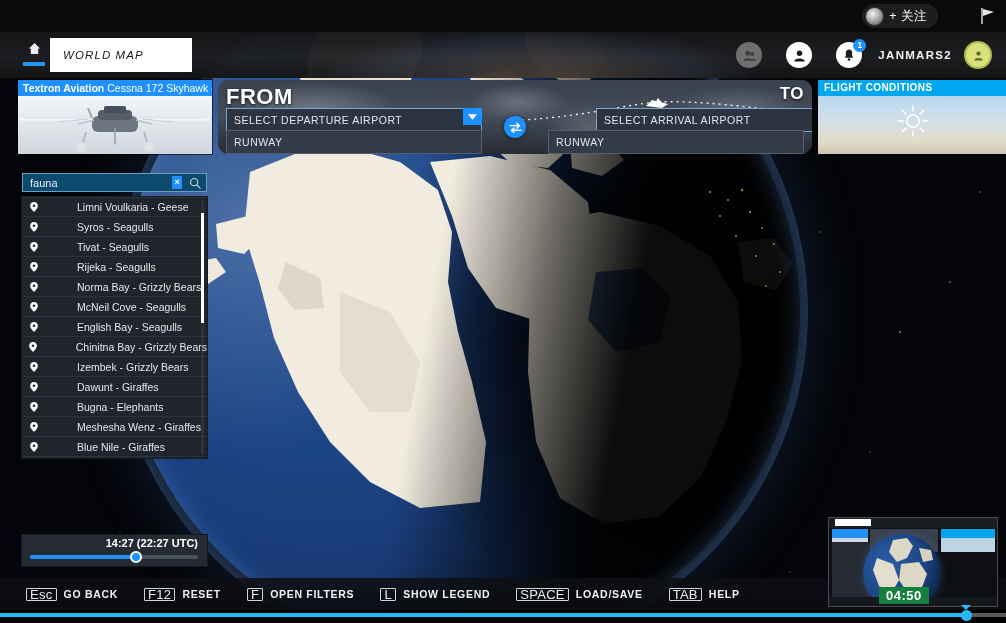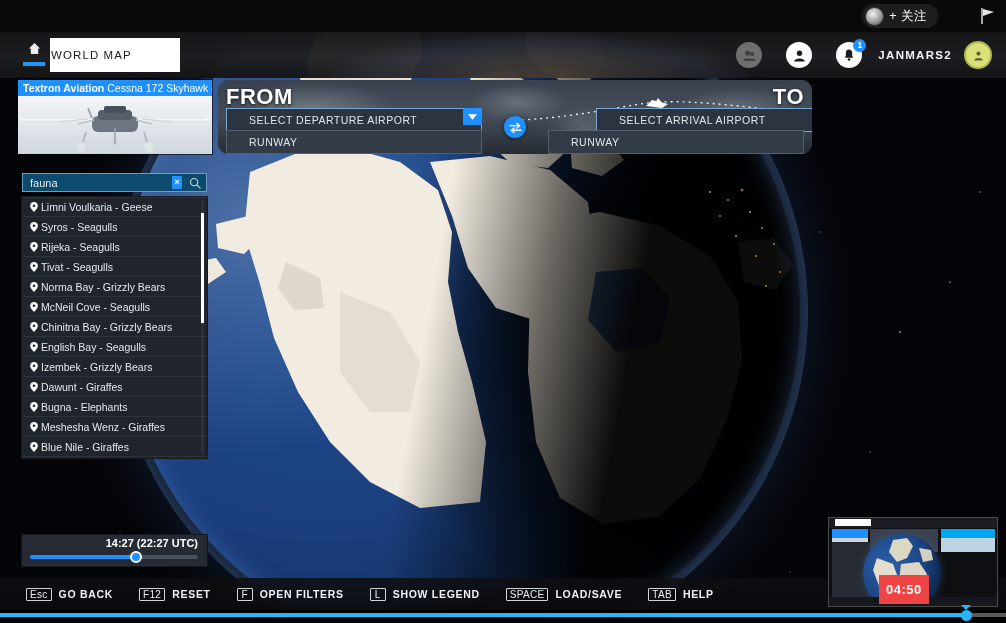--- a/index.html
+++ b/index.html
@@ -102,25 +102,26 @@
     background: radial-gradient(ellipse at 50% 110%, rgba(190,150,110,.30), rgba(120,140,180,.12) 55%, transparent 75%);
     pointer-events:none;
   }
   .home-btn {
     position:absolute; left:22px; top:8px; width:24px; height:30px;
     display:flex; flex-direction:column; align-items:center; justify-content:flex-start;
   }
   .home-ico { width:13px; height:13px; margin-top:2px; }
   .home-underline { width:22px; height:4px; background:#2196f3; margin-top:7px; }
   .tab-worldmap {
-    position:absolute; left:50px; top:38px; width:130px; height:34px;
+    position:absolute; left:50px; top:38px; width:142px; height:34px;
     background:#fff; color:#1a1a1a;
-    display:flex; align-items:center; padding-left:1px;
+    display:flex; align-items:center; padding-left:13px;
     font-size:11.5px; letter-spacing:1.1px; font-weight:400;
     z-index:25;
+    font-style:italic;
   }
   .hdr-right { position:absolute; right:8px; top:0; height:46px; display:flex; align-items:center; gap:0; }
   .hdr-ico { width:26px; height:26px; border-radius:50%; display:flex; align-items:center; justify-content:center; position:relative; margin:0 12px; }
   .ico-friends { background:#6f6f6f; }
   .ico-profile { background:#fff; }
   .ico-bell { background:#fff; }
   .bell-badge {
     position:absolute; right:-4px; top:-3px; min-width:13px; height:13px; padding:0 3px;
     background:#1e90ff; color:#fff; border-radius:7px;
     font-size:8.5px; line-height:13px; text-align:center; font-weight:bold;
@@ -163,27 +164,27 @@
       radial-gradient(ellipse 70px 26px at 300px 22px, rgba(170,175,180,.45), transparent 70%),
       radial-gradient(ellipse 60px 34px at 370px 50px, rgba(150,155,160,.45), transparent 70%),
       radial-gradient(ellipse 90px 30px at 520px 28px, rgba(165,170,175,.40), transparent 70%),
       linear-gradient(180deg, #3a4250 0%, #454d5a 50%, #262b33 100%);
     opacity:.85;
   }
   .route-dots {
     position:absolute; left:300px; top:18px; width:290px; height:26px;
   }
   .lbl-from { position:absolute; left:8px; top:4px; color:#fff; font-size:22px; font-weight:bold; letter-spacing:.5px; text-shadow:0 1px 3px rgba(0,0,0,.8); }
-  .lbl-to   { position:absolute; right:8px; top:4px; color:#fff; font-size:22px; font-weight:bold; letter-spacing:.5px; text-shadow:0 1px 3px rgba(0,0,0,.8); }
+  .lbl-to   { position:absolute; right:8px; top:4px; color:#fff; font-size:17px; font-weight:bold; letter-spacing:.5px; text-shadow:0 1px 3px rgba(0,0,0,.8); }
 
   .field {
     position:absolute; height:24px;
     background:#2b3440; border:1px solid #7aa7cf;
     color:#dfe6ee; font-size:10.5px; letter-spacing:.5px;
-    display:flex; align-items:center; padding-left:22px;
+    display:flex; align-items:center; padding-left:7px;
   }
   .field.plain { border-color:#555e6b; background:#333b47;text-align:center; }
   .field-caret {
     position:absolute; right:-1px; top:-1px; width:19px; height:17px;
     background:#1e90ff; display:flex; align-items:center; justify-content:center;
   }
   .swap-btn {
     position:absolute; left:504px; top:116px; width:22px; height:22px; border-radius:50%;
     background:#1e90ff; display:flex; align-items:center; justify-content:center; z-index:19;
     box-shadow:0 1px 4px rgba(0,0,0,.5);
@@ -220,21 +221,21 @@
   .search-mag { width:16px; margin-right:5px; display:flex; align-items:center; justify-content:center; }
 
   .results {
     position:absolute; left:22px; top:197px; width:185px; height:261px;
     background:#20252c; z-index:18; overflow:hidden;
     box-shadow:0 0 0 1px #171b21;
   }
   .result-row {
     height:20px; display:flex; align-items:center;
     border-bottom:1px solid #2d333b; padding-left:5px;
-    color:#e3e8ee; font-size:10.5px; white-space:nowrap;
+    color:#e3e8ee; font-size:10.5px; white-space:nowrap;gap:36px;
   }
   .result-row:first-child { border-top:1px solid #2d333b; }
   .pin { width:14px; display:flex; align-items:center; justify-content:center; }
   .scroll-track {
     position:absolute; right:3px; top:4px; width:3px; height:253px; background:rgba(255,255,255,.06);
   }
   .scroll-thumb { position:absolute; right:3px; top:16px; width:3px; height:110px; background:#ffffff; }
 
   
   .time-panel {
@@ -249,21 +250,21 @@
   
   .hintbar {
     position:absolute; left:0; top:578px; width:1006px; height:32px;
     background: linear-gradient(180deg, rgba(14,15,18,.86), rgba(10,11,14,.94));
     display:flex; align-items:center; z-index:20;
   }
   .hint { display:flex; align-items:center; gap:7px; margin-left:26px; }
   .key {
     min-width:16px; height:13px; padding:0 3px;
     border:1px solid #cfd4da; color:#e9edf1;
-    font-size:10px; line-height:11px; text-align:center; letter-spacing:.3px;
+    font-size:13px; line-height:11px; text-align:center; letter-spacing:.3px;
     border-radius:1px;
   }
   .hint-label { color:#f0f3f6; font-size:10.5px; font-weight:bold; letter-spacing:.7px; }
 
   
   .preview {
     position:absolute; left:828px; top:517px; width:170px; height:90px;
     border:1px solid #4a4a4a; background:#0d0f13; z-index:35; overflow:hidden;
   }
   .pv-top { position:absolute; left:0; top:0; width:170px; height:10px; background:#1a1d22; }
@@ -274,22 +275,22 @@
   .pv-card3 { position:absolute; left:112px; top:11px; width:54px; height:9px; background:#00a7f0; }
   .pv-card3b { position:absolute; left:112px; top:20px; width:54px; height:14px; background:#bfd4e2; }
   .pv-list { position:absolute; left:3px; top:24px; width:38px; height:58px; background:#262b33; }
   .pv-globe {
     position:absolute; left:34px; top:16px; width:78px; height:78px; border-radius:50%;
     background: radial-gradient(circle at 32% 38%, #2a5ea8 0%, #1d4684 50%, #0d2448 78%, #061226 100%);
     box-shadow:0 0 8px rgba(80,130,200,.3);
     overflow:hidden;
   }
   .pv-time {
-    position:absolute; left:50px; bottom:2px; background:#ef4444; color:#fff;
-    font-size:13px; font-weight:bold; padding:7px 7px; letter-spacing:.5px;
+    position:absolute; left:50px; bottom:2px; background:#15803d; color:#fff;
+    font-size:13px; font-weight:bold; padding:1px 7px; letter-spacing:.5px;
   }
   .pv-bottom { position:absolute; left:0; bottom:0; width:170px; height:9px; background:#15181d; }
 
   
   .videobar { position:absolute; left:0; top:610px; width:1006px; height:13px; background:#000; z-index:38; }
   .vb-track { position:absolute; left:0; top:3px; width:1006px; height:4px; background:#3f3f3f; }
   .vb-buffer { position:absolute; left:0; top:3px; height:4px; width:1006px; background:#5a5a5a; }
   .vb-played { position:absolute; left:0; top:3px; height:4px; background:#29b6f6; }
   .vb-knob { position:absolute; top:0; width:11px; height:11px; border-radius:50%; background:#29b6f6; margin-left:-5px; }
   .vb-caret { position:absolute; top:-5px; width:0;height:0; border-left:5px solid transparent; border-right:5px solid transparent; border-top:5px solid #29b6f6; margin-left:-5px; }
@@ -451,20 +452,38 @@
     </div>
   </div>
 
   <div class="swap-btn">
     <svg viewBox="0 0 14 12" width="13" height="11">
       <path d="M1 4 L11 4 M8.5 1.5 L11.5 4 L8.5 6.5" stroke="#fff" stroke-width="1.5" fill="none" stroke-linecap="round" stroke-linejoin="round"></path>
       <path d="M13 9 L3 9 M5.5 6.5 L2.5 9 L5.5 11.5" stroke="#fff" stroke-width="1.5" fill="none" stroke-linecap="round" stroke-linejoin="round"></path>
     </svg>
   </div>
 
+  <div class="flight-cond">
+    <div class="fc-title">FLIGHT CONDITIONS</div>
+    <div class="fc-body">
+      <svg class="sun-ico" width="34" height="34" viewBox="0 0 34 34">
+        <circle cx="17" cy="17" r="6.2" fill="none" stroke="#fff" stroke-width="1.6"></circle>
+        <g stroke="#fff" stroke-width="1.6" stroke-linecap="round">
+          <path d="M17 2 L17 7"></path>
+            <path d="M17 27 L17 32"></path>
+          <path d="M2 17 L7 17"></path>
+            <path d="M27 17 L32 17"></path>
+          <path d="M6.4 6.4 L9.9 9.9"></path>
+            <path d="M24.1 24.1 L27.6 27.6"></path>
+          <path d="M27.6 6.4 L24.1 9.9"></path>
+            <path d="M9.9 24.1 L6.4 27.6"></path>
+        </g>
+      </svg>
+    </div>
+  </div>
 
   <div class="search-wrap">
     <input class="search-input" type="text" value="fauna" placeholder="Search" style="">
     <div class="search-clear">×</div>
     <div class="search-mag">
       <svg viewBox="0 0 14 14" width="12" height="12">
         <circle cx="6" cy="6" r="4.2" fill="none" stroke="#cfd8e2" stroke-width="1.3"></circle>
         <path d="M9.2 9.2 L13 13" stroke="#cfd8e2" stroke-width="1.4" stroke-linecap="round"></path>
       </svg>
     </div>
@@ -490,66 +509,66 @@
           </span>
           <span>Syros - Seagulls</span>
         </div>
         <div class="result-row">
           <span class="pin">
             <svg viewBox="0 0 10 13" width="8" height="10">
               <path d="M5 0 C2.2 0 0 2.2 0 5 C0 8.6 5 13 5 13 C5 13 10 8.6 10 5 C10 2.2 7.8 0 5 0 Z" fill="#ffffff"></path>
               <circle cx="5" cy="4.8" r="1.7" fill="#20252c"></circle>
             </svg>
           </span>
+          <span>Tivat - Seagulls</span>
+        </div>
+        <div class="result-row">
+          <span class="pin">
+            <svg viewBox="0 0 10 13" width="8" height="10">
+              <path d="M5 0 C2.2 0 0 2.2 0 5 C0 8.6 5 13 5 13 C5 13 10 8.6 10 5 C10 2.2 7.8 0 5 0 Z" fill="#ffffff"></path>
+              <circle cx="5" cy="4.8" r="1.7" fill="#20252c"></circle>
+            </svg>
+          </span>
           <span>Rijeka - Seagulls</span>
         </div>
         <div class="result-row">
           <span class="pin">
             <svg viewBox="0 0 10 13" width="8" height="10">
               <path d="M5 0 C2.2 0 0 2.2 0 5 C0 8.6 5 13 5 13 C5 13 10 8.6 10 5 C10 2.2 7.8 0 5 0 Z" fill="#ffffff"></path>
               <circle cx="5" cy="4.8" r="1.7" fill="#20252c"></circle>
             </svg>
           </span>
-          <span>Tivat - Seagulls</span>
-        </div>
-        <div class="result-row">
-          <span class="pin">
-            <svg viewBox="0 0 10 13" width="8" height="10">
-              <path d="M5 0 C2.2 0 0 2.2 0 5 C0 8.6 5 13 5 13 C5 13 10 8.6 10 5 C10 2.2 7.8 0 5 0 Z" fill="#ffffff"></path>
-              <circle cx="5" cy="4.8" r="1.7" fill="#20252c"></circle>
-            </svg>
-          </span>
           <span>Norma Bay - Grizzly Bears</span>
         </div>
         <div class="result-row">
           <span class="pin">
             <svg viewBox="0 0 10 13" width="8" height="10">
               <path d="M5 0 C2.2 0 0 2.2 0 5 C0 8.6 5 13 5 13 C5 13 10 8.6 10 5 C10 2.2 7.8 0 5 0 Z" fill="#ffffff"></path>
               <circle cx="5" cy="4.8" r="1.7" fill="#20252c"></circle>
             </svg>
           </span>
           <span>McNeil Cove - Seagulls</span>
         </div>
         <div class="result-row">
           <span class="pin">
             <svg viewBox="0 0 10 13" width="8" height="10">
               <path d="M5 0 C2.2 0 0 2.2 0 5 C0 8.6 5 13 5 13 C5 13 10 8.6 10 5 C10 2.2 7.8 0 5 0 Z" fill="#ffffff"></path>
               <circle cx="5" cy="4.8" r="1.7" fill="#20252c"></circle>
             </svg>
           </span>
+          <span>English Bay - Seagulls</span>
+        </div>
+        <div class="result-row">
+          <span class="pin">
+            <svg viewBox="0 0 10 13" width="8" height="10">
+              <path d="M5 0 C2.2 0 0 2.2 0 5 C0 8.6 5 13 5 13 C5 13 10 8.6 10 5 C10 2.2 7.8 0 5 0 Z" fill="#ffffff"></path>
+              <circle cx="5" cy="4.8" r="1.7" fill="#20252c"></circle>
+            </svg>
+          </span>
           <span>Chinitna Bay - Grizzly Bears</span>
-        </div>
-        <div class="result-row">
-          <span class="pin">
-            <svg viewBox="0 0 10 13" width="8" height="10">
-              <path d="M5 0 C2.2 0 0 2.2 0 5 C0 8.6 5 13 5 13 C5 13 10 8.6 10 5 C10 2.2 7.8 0 5 0 Z" fill="#ffffff"></path>
-              <circle cx="5" cy="4.8" r="1.7" fill="#20252c"></circle>
-            </svg>
-          </span>
-          <span>English Bay - Seagulls</span>
         </div>
         <div class="result-row">
           <span class="pin">
             <svg viewBox="0 0 10 13" width="8" height="10">
               <path d="M5 0 C2.2 0 0 2.2 0 5 C0 8.6 5 13 5 13 C5 13 10 8.6 10 5 C10 2.2 7.8 0 5 0 Z" fill="#ffffff"></path>
               <circle cx="5" cy="4.8" r="1.7" fill="#20252c"></circle>
             </svg>
           </span>
           <span>Izembek - Grizzly Bears</span>
         </div>

